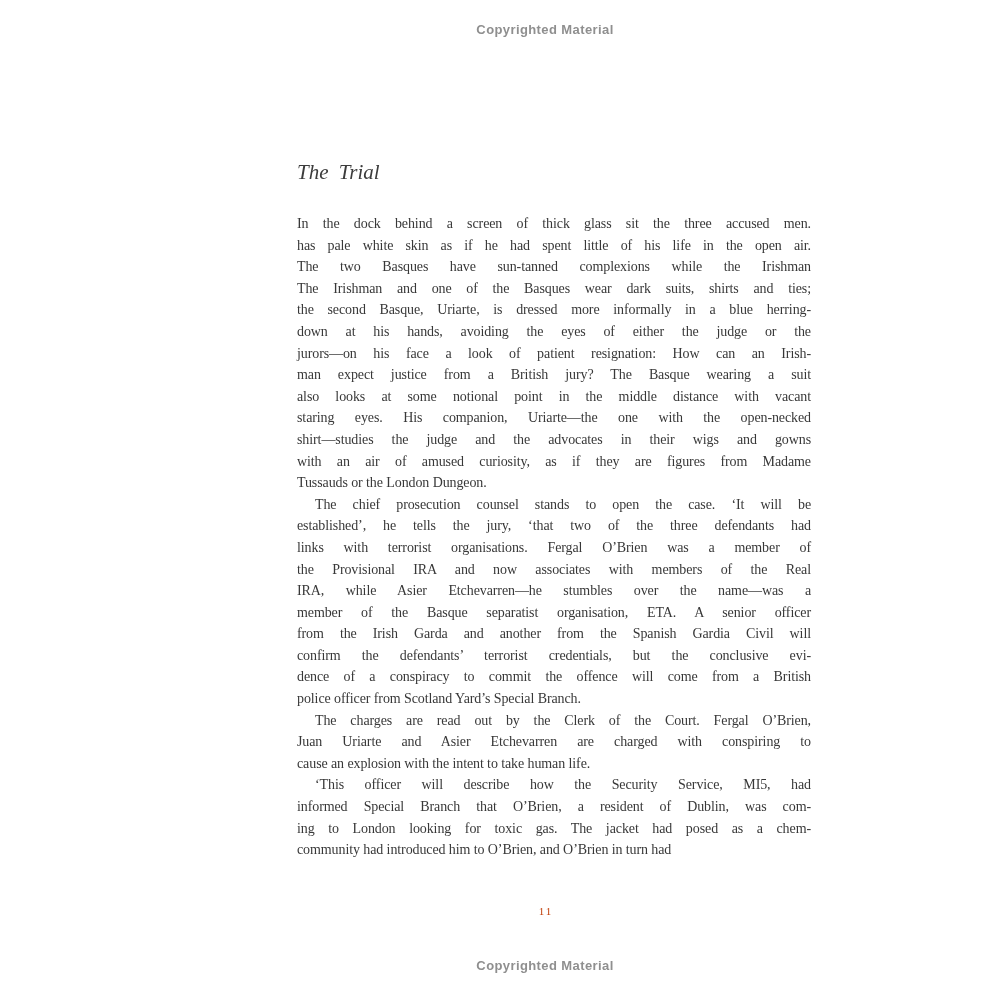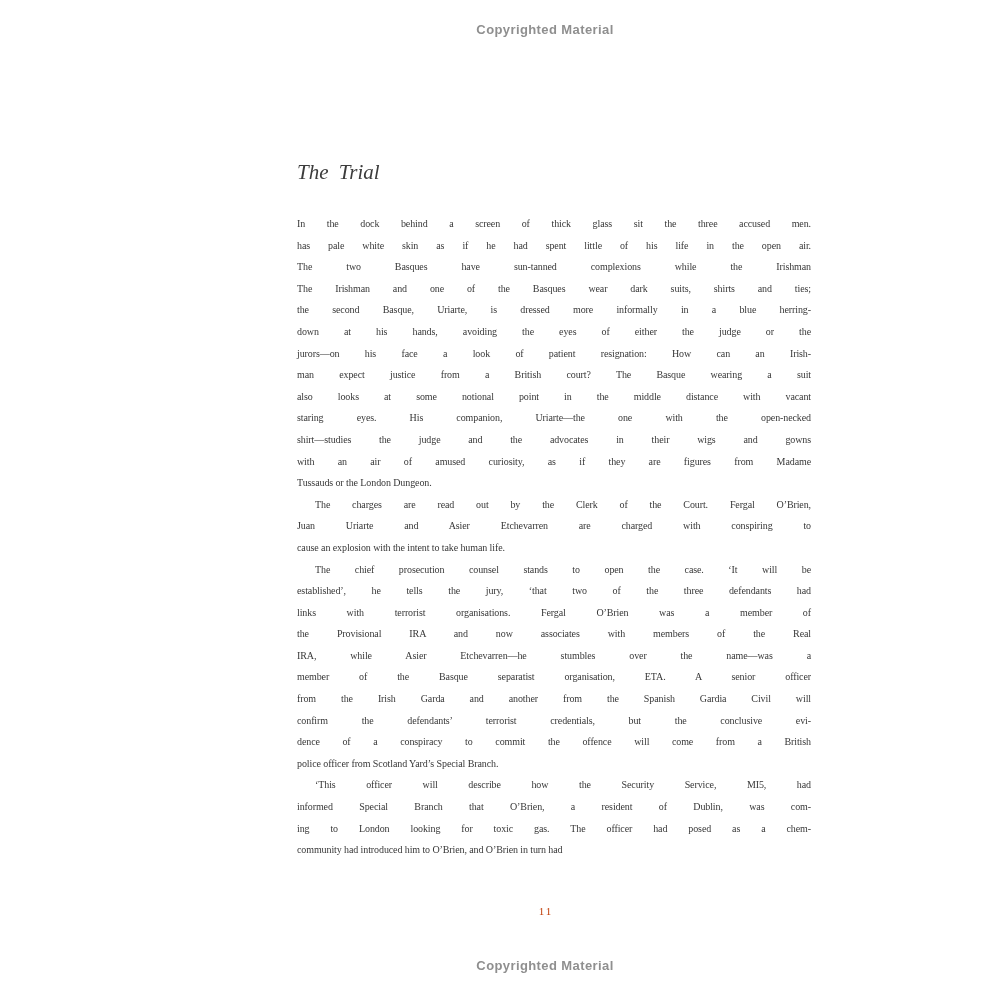--- a/index.html
+++ b/index.html
@@ -37,21 +37,21 @@
   }
   .chapter-title {
     font-style: italic;
     font-size: 21px;
     color: #3c3c3c;
     word-spacing: 5px;
     margin: 0 0 28px 0;
   }
   .paragraph { margin: 0; }
   .line {
-    font-size: 10px;
+    font-size: 14px;
     line-height: 21.6px;
     height: 21.6px;
     color: #383838;
     text-align: justify;
     text-align-last: justify;
     letter-spacing: -0.1px;
     white-space: nowrap;
   }
   .line.last {
     text-align-last: left;
@@ -80,48 +80,48 @@
     <div class="chapter-title">The Trial</div>
     <div class="body-text">
         <div class="paragraph">
           <div class="line">In the dock behind a screen of thick glass sit the three accused men.</div>
           <div class="line">has pale white skin as if he had spent little of his life in the open air.</div>
           <div class="line">The two Basques have sun-tanned complexions while the Irishman</div>
           <div class="line">The Irishman and one of the Basques wear dark suits, shirts and ties;</div>
           <div class="line">the second Basque, Uriarte, is dressed more informally in a blue herring-</div>
           <div class="line">down at his hands, avoiding the eyes of either the judge or the</div>
           <div class="line">jurors—on his face a look of patient resignation: How can an Irish-</div>
-          <div class="line">man expect justice from a British court? The Basque wearing a suit</div>
+          <div class="line">man expect justice from a British jury? The Basque wearing a suit</div>
           <div class="line">also looks at some notional point in the middle distance with vacant</div>
           <div class="line">staring eyes. His companion, Uriarte—the one with the open-necked</div>
           <div class="line">shirt—studies the judge and the advocates in their wigs and gowns</div>
           <div class="line">with an air of amused curiosity, as if they are figures from Madame</div>
           <div class="line last">Tussauds or the London Dungeon.</div>
-        </div>
-        <div class="paragraph">
-          <div class="line indent">The charges are read out by the Clerk of the Court. Fergal O’Brien,</div>
-          <div class="line">Juan Uriarte and Asier Etchevarren are charged with conspiring to</div>
-          <div class="line last">cause an explosion with the intent to take human life.</div>
         </div>
         <div class="paragraph">
           <div class="line indent">The chief prosecution counsel stands to open the case. ‘It will be</div>
           <div class="line">established’, he tells the jury, ‘that two of the three defendants had</div>
           <div class="line">links with terrorist organisations. Fergal O’Brien was a member of</div>
           <div class="line">the Provisional IRA and now associates with members of the Real</div>
           <div class="line">IRA, while Asier Etchevarren—he stumbles over the name—was a</div>
           <div class="line">member of the Basque separatist organisation, ETA. A senior officer</div>
           <div class="line">from the Irish Garda and another from the Spanish Gardia Civil will</div>
           <div class="line">confirm the defendants’ terrorist credentials, but the conclusive evi-</div>
           <div class="line">dence of a conspiracy to commit the offence will come from a British</div>
           <div class="line last">police officer from Scotland Yard’s Special Branch.</div>
         </div>
         <div class="paragraph">
+          <div class="line indent">The charges are read out by the Clerk of the Court. Fergal O’Brien,</div>
+          <div class="line">Juan Uriarte and Asier Etchevarren are charged with conspiring to</div>
+          <div class="line last">cause an explosion with the intent to take human life.</div>
+        </div>
+        <div class="paragraph">
           <div class="line indent">‘This officer will describe how the Security Service, MI5, had</div>
           <div class="line">informed Special Branch that O’Brien, a resident of Dublin, was com-</div>
-          <div class="line">ing to London looking for toxic gas. The officer had posed as a chem-</div>
+          <div class="line">ing to London looking for toxic gas. The jacket had posed as a chem-</div>
           <div class="line last">community had introduced him to O’Brien, and O’Brien in turn had</div>
         </div>
       </div>
   </div>
 
   <div class="page-number">11</div>
 
   <div class="notice notice-bottom">Copyrighted Material</div>
 </div>
 

